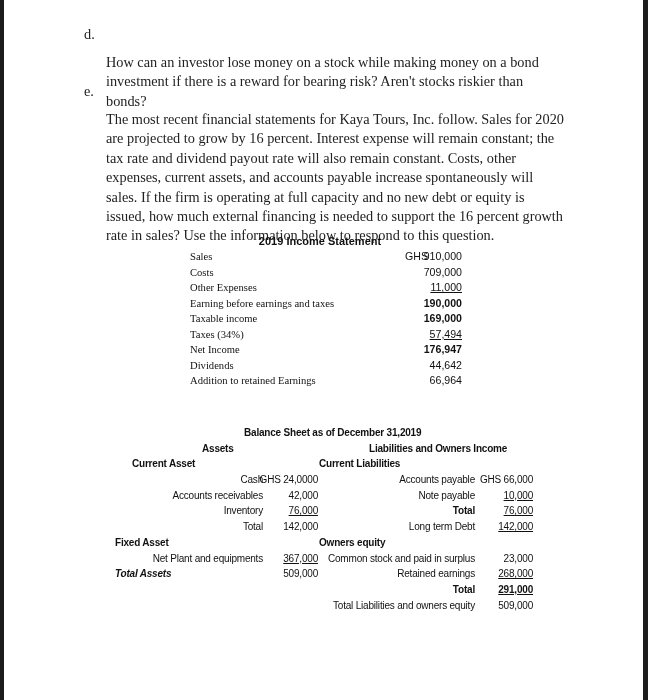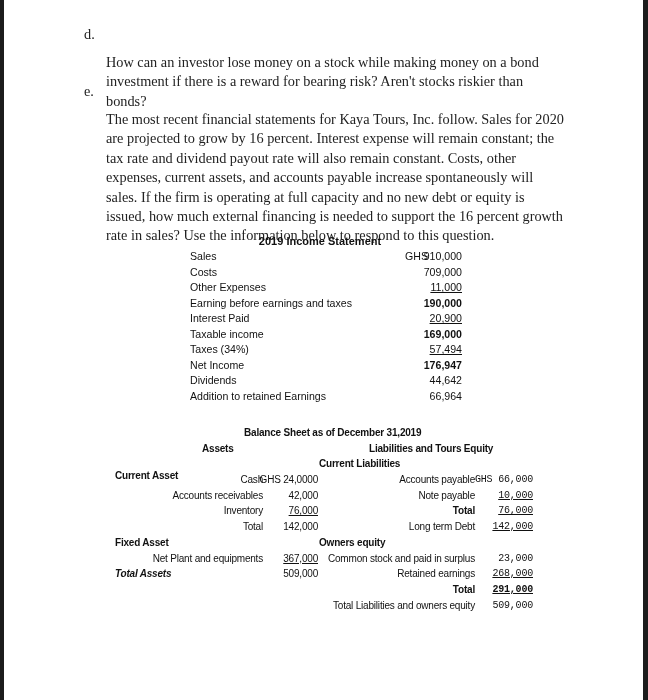--- a/index.html
+++ b/index.html
@@ -20,34 +20,34 @@
     .q .body { margin-left: 22px; margin-top: 28px; }
     .q-d { top: 25px; }
     .q-e { top: 82px; }
 
     .cal { font-family: "Liberation Sans", "DejaVu Sans", sans-serif; color: #111; }
 
     
     .is { position: absolute; left: 190px; top: 233px; width: 272px; font-size: 10.6px; }
     .is .title { text-align: center; font-weight: bold; font-size: 11px; margin-left: -12px; height: 16px; line-height: 16px; }
     .is .row { position: relative; height: 15.5px; line-height: 15.5px; }
-    .is .lbl { position: absolute; left: 0; }
+    .is .lbl { position: absolute; left: 0; font-family: Liberation Serif, serif; }
     .is .cur { position: absolute; left: 179px; margin-left: 36px; }
     .is .val { position: absolute; right: 0; margin-left: 8px; }
     .ul { text-decoration: underline; }
     .bold { font-weight: bold; }
 
     
     .bs { position: absolute; left: 112px; top: 425px; width: 424px; font-size: 10px; letter-spacing: -0.2px; }
     .bs .row { position: relative; height: 15.7px; line-height: 15.7px; }
     .bs .abs { position: absolute; }
     .bs .r-al { right: 273px; text-align: right; }  
     .bs .r-av { right: 218px; }  
     .bs .r-ll { right: 61px; text-align: center; }   
-    .bs .r-lv { right: 3px; text-align: right; font-family: Liberation Mono, monospace; }    
+    .bs .r-lv { right: 3px; text-align: right; }    
   </style>
 </head>
 <body>
 
 <div class="border-left"></div>
 <div class="border-right"></div>
 
 <div class="q q-d">
   <span class="letter">d.</span>
   <div class="body">How can an investor lose money on a stock while making money on a bond investment if there is a reward for bearing risk? Aren't stocks riskier than bonds?</div>
@@ -71,24 +71,20 @@
   </div>
   <div class="row">
     <span class="lbl">Other Expenses</span>
     <span class="val ul">11,000</span>
   </div>
   <div class="row">
     <span class="lbl">Earning before earnings and taxes</span>
     <span class="val bold">190,000</span>
   </div>
   <div class="row">
-    <span class="lbl">Interest Paid</span>
-    <span class="val ul">20,900</span>
-  </div>
-  <div class="row">
     <span class="lbl">Taxable income</span>
     <span class="val bold">169,000</span>
   </div>
   <div class="row">
     <span class="lbl">Taxes (34%)</span>
     <span class="val ul">57,494</span>
   </div>
   <div class="row">
     <span class="lbl">Net Income</span>
     <span class="val bold">176,947</span>
@@ -102,24 +98,24 @@
     <span class="val">66,964</span>
   </div>
 </div>
 
 <div class="bs cal">
   <div class="row">
     <span class="abs bold" style="left:132px;">Balance Sheet as of December 31,2019</span>
   </div>
   <div class="row">
     <span class="abs bold" style="left:90px;">Assets</span>
-    <span class="abs bold" style="left:257px;">Liabilities and Tours Equity</span>
+    <span class="abs bold" style="left:257px;">Liabilities and Owners Income</span>
   </div>
   <div class="row">
-    <span class="abs bold" style="left:3px;margin-top:12px;">Current Asset</span>
+    <span class="abs bold" style="left:20px;">Current Asset</span>
     <span class="abs bold" style="left:207px;text-align:right;">Current Liabilities</span>
   </div>
   <div class="row">
     <span class="abs r-al">Cash</span>
     <span class="abs r-av">GHS 24,0000</span>
     <span class="abs r-ll">Accounts payable</span>
     <span class="abs r-lv">GHS 66,000</span>
   </div>
   <div class="row">
     <span class="abs r-al">Accounts receivables</span>

